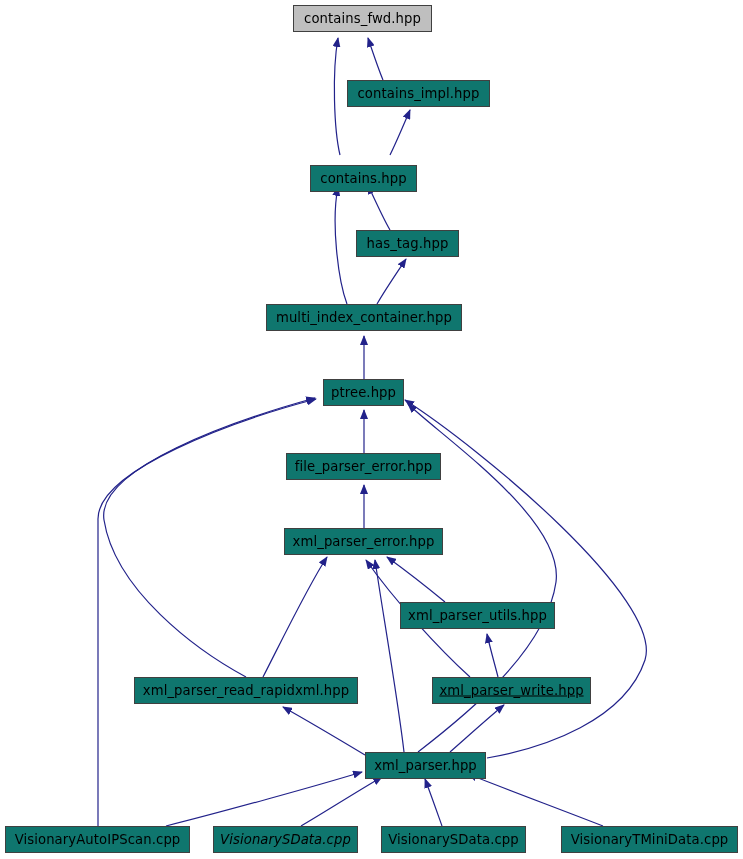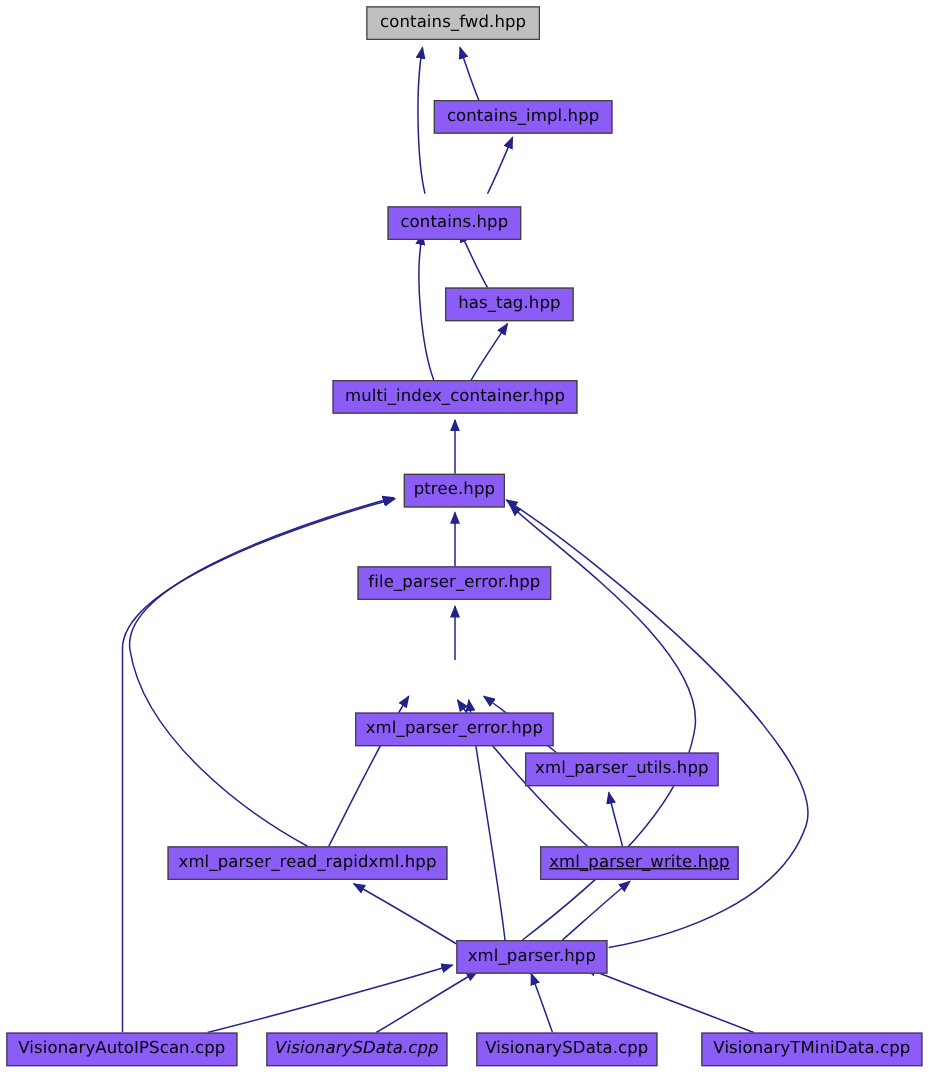--- a/index.html
+++ b/index.html
@@ -20,21 +20,21 @@
     left: 0;
     top: 0;
     width: 743px;
     height: 859px;
     pointer-events: none;
   }
   .node {
     position: absolute;
     box-sizing: border-box;
     border: 1px solid #404040;
-    background: #8b5cf6;
+    background: #0f766e;
     color: #000000;
     font-size: 13.2px;
     line-height: 1;
     display: flex;
     align-items: center;
     justify-content: center;
     white-space: nowrap;
     letter-spacing: 0.1px;
     z-index: 2;
   }
@@ -98,24 +98,24 @@
       </div>
       <div class="node" style="left: 266px; top: 304px; width: 196px; height: 27px;">
         <span class="node-label">multi_index_container.hpp</span>
       </div>
       <div class="node" style="left: 323px; top: 379px; width: 81px; height: 27px;">
         <span class="node-label">ptree.hpp</span>
       </div>
       <div class="node" style="left: 286px; top: 453px; width: 155px; height: 27px;">
         <span class="node-label">file_parser_error.hpp</span>
       </div>
-      <div class="node" style="left: 284px; top: 528px; width: 159px; height: 27px; margin-top: 42px;">
+      <div class="node" style="left: 284px; top: 528px; width: 159px; height: 27px;">
         <span class="node-label">xml_parser_error.hpp</span>
       </div>
-      <div class="node" style="left: 400px; top: 602px; width: 155px; height: 27px; margin-left: 20px;">
+      <div class="node" style="left: 400px; top: 602px; width: 155px; height: 27px;">
         <span class="node-label">xml_parser_utils.hpp</span>
       </div>
       <div class="node" style="left: 134px; top: 677px; width: 224px; height: 27px;">
         <span class="node-label">xml_parser_read_rapidxml.hpp</span>
       </div>
       <div class="node" style="left: 432px; top: 677px; width: 159px; height: 27px; text-decoration: underline;">
         <span class="node-label">xml_parser_write.hpp</span>
       </div>
       <div class="node" style="left: 365px; top: 752px; width: 121px; height: 27px;">
         <span class="node-label">xml_parser.hpp</span>

